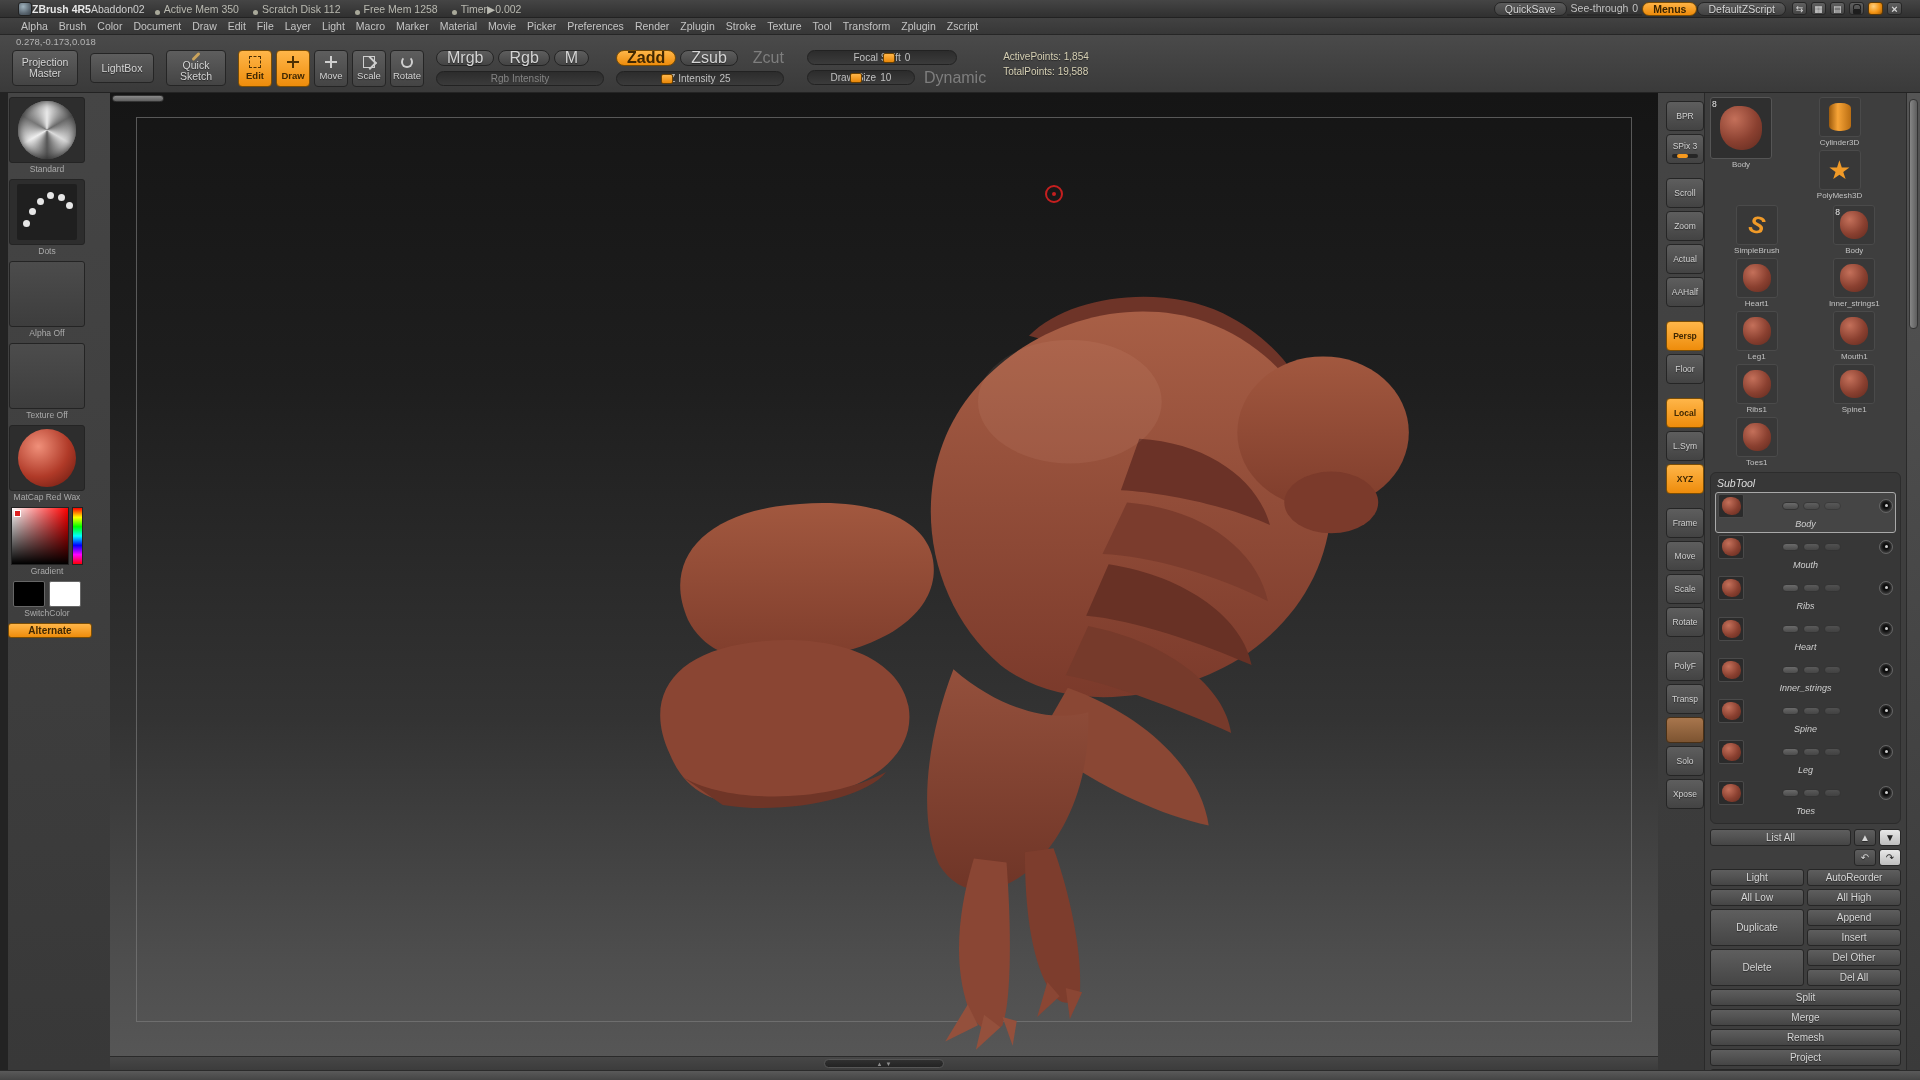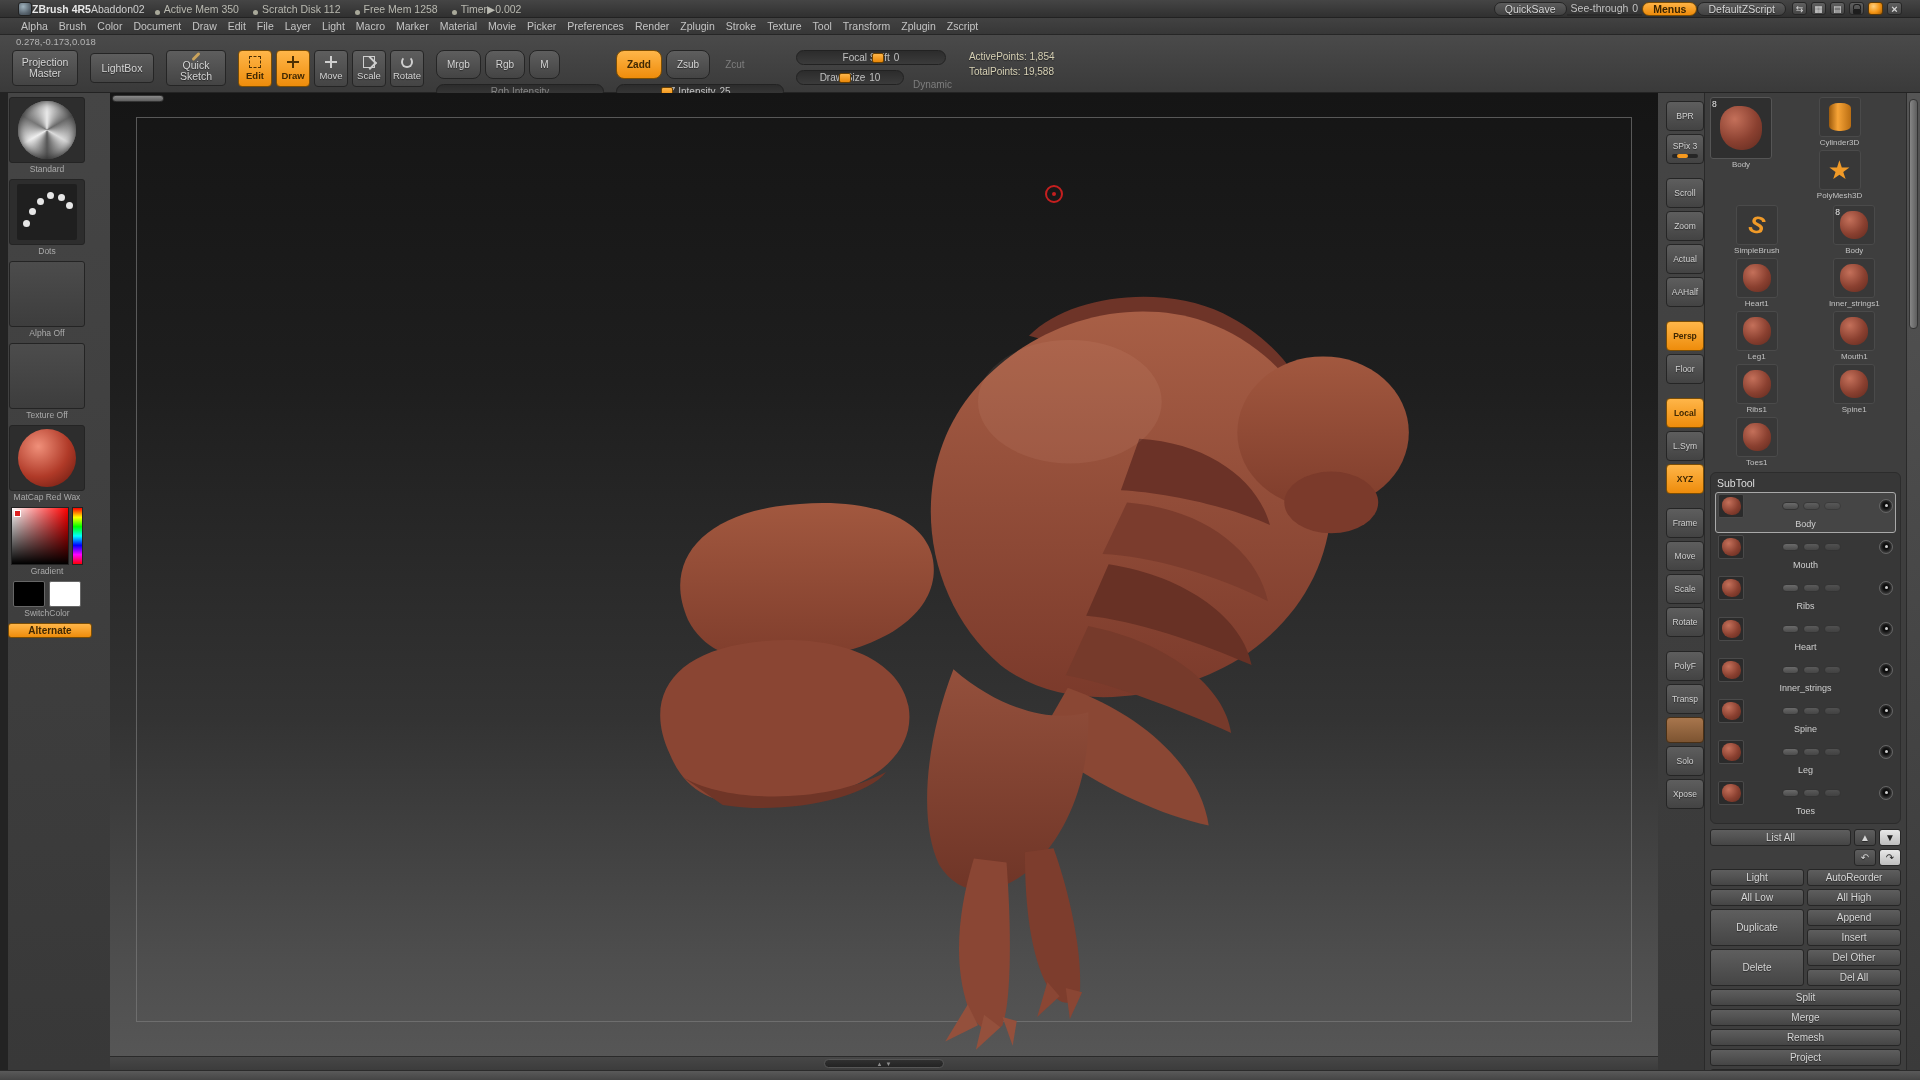--- a/index.html
+++ b/index.html
@@ -70,21 +70,21 @@
   .icon-edit { border:1px dashed #4d3003; }
   .icon-draw::before { content:""; position:absolute; left:5px; top:0; width:2px; height:12px; background:#4d3003; }
   .icon-draw::after  { content:""; position:absolute; top:5px; left:0; width:12px; height:2px; background:#4d3003; }
   .icon-move::before { content:""; position:absolute; left:5px; top:0; width:2px; height:12px; background:#cfcfcf; }
   .icon-move::after  { content:""; position:absolute; top:5px; left:0; width:12px; height:2px; background:#cfcfcf; }
   .icon-scale { border:1px solid #cfcfcf; }
   .icon-scale::after { content:""; position:absolute; left:1px; top:1px; width:8px; height:8px; border-bottom:2px solid #cfcfcf; border-right:2px solid #cfcfcf; transform:rotate(-45deg); }
   .icon-rotate { border:2px solid #cfcfcf; border-radius:50%; border-top-color:transparent; }
   .pillgroup { display:flex; flex-direction:column; gap:5px; }
   .pillrow { display:flex; gap:4px; }
-  .pill { height:29px; border-radius:8px; padding:0 10px; font-size:10px; }
+  .pill { height:16px; border-radius:8px; padding:0 10px; font-size:16px; }
   .pill.orange { background:linear-gradient(#ffb649,#ee8c0b); color:#402803; border-color:#7a4d05; font-weight:bold; text-shadow:none; }
   .pill.ghosted { background:none; border-color:transparent; color:#7e7e7e; text-shadow:none; }
   .slider {
     position:relative; height:15px; border-radius:8px;
     background:linear-gradient(#2c2c2c,#3b3b3b); border:1px solid #222;
     display:flex; align-items:center; justify-content:center; gap:4px;
     font-size:10px; color:#c0c0c0; overflow:hidden;
   }
   .slider.dim { color:#848484; }
   .knob { position:absolute; top:2px; width:12px; height:10px; border-radius:2px;
@@ -171,21 +171,21 @@
   .tool-label { font-size:8px; color:#c2c2c2; margin-top:1px; max-width:66px; overflow:hidden; white-space:nowrap; }
   .tool-grid { display:grid; grid-template-columns:1fr 1fr; gap:3px 4px; justify-items:center; }
   .kind-cylinder .tool-tile::before { content:""; width:22px; height:28px; border-radius:10px/5px;
     background:linear-gradient(90deg,#9c5a0c,#f7a437 40%,#b96d12); }
   .kind-star .tool-tile::before { content:"★"; color:#f09a28; font-size:26px; line-height:1; }
   .kind-brush .tool-tile::before { content:"S"; color:#f09a28; font-size:24px; font-weight:bold;
     font-style:italic; transform:rotate(12deg); }
   .kind-mesh .tool-tile::before { content:""; width:70%; height:74%; border-radius:42% 48% 45% 50%;
     background:radial-gradient(circle at 35% 30%, #c4705a, #8a4030 55%, #5f2a1f); }
   
-  .subtool-box { background:#373737; border:1px solid #2c2c2c; border-radius:6px; padding:3px 4px; }
+  .subtool-box { background:#373737; border:1px solid #2c2c2c; border-radius:6px; padding:3px 4px;font-style:italic; }
   .subtool-header { font-size:10.5px; color:#dedede; padding:1px 2px 3px 2px; }
   .subtool-row { display:flex; flex-direction:column; padding:1px 2px; border:1px solid transparent; border-radius:3px; }
   .subtool-row.selected { border-color:#a9a9a9; background:#454545; }
   .st-strip { display:flex; align-items:center; gap:5px; }
   .st-thumb { width:26px; height:24px; background:#2b2b2b; border:1px solid #4a4a4a; border-radius:2px;
     display:flex; align-items:center; justify-content:center; }
   .st-thumb i { width:19px; height:18px; border-radius:42% 48% 45% 50%;
     background:radial-gradient(circle at 35% 30%, #c4705a, #8a4030 55%, #5f2a1f); }
   .st-pills { display:flex; gap:4px; flex:1; justify-content:center; }
   .st-pill { width:17px; height:8px; border-radius:4px; background:linear-gradient(#6a6a6a,#4c4c4c); border:1px solid #333; }

